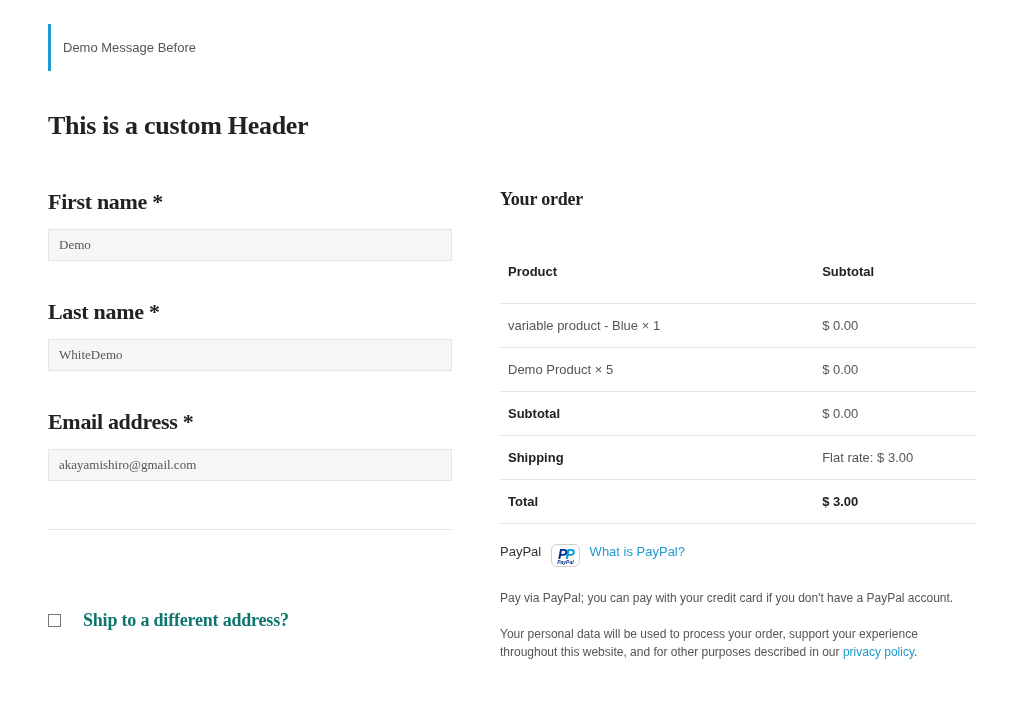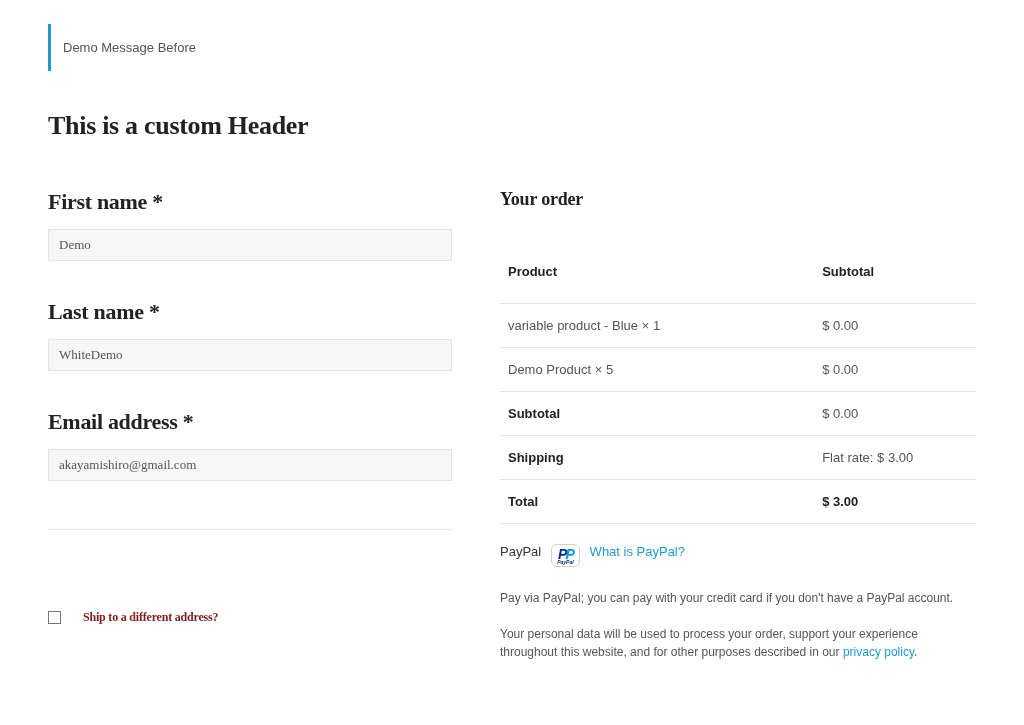--- a/index.html
+++ b/index.html
@@ -61,21 +61,21 @@
   }
 
   hr.sep { border: none; border-top: 1px solid #e5e5e5; margin: 48px 0 80px 0; }
 
   .ship-row { display: flex; align-items: center; gap: 22px; }
   .ship-row input[type=checkbox] {
     width: 13px; height: 13px; border: 1px solid #777; background: #fff; cursor: pointer;
     appearance: none; -webkit-appearance: none;
   }
   .ship-row label {
-    font-size: 12px; font-weight: 700; color: #7f1d1d; letter-spacing: -0.2px; cursor: pointer;
+    font-size: 18px; font-weight: 700; color: #0f766e; letter-spacing: -0.2px; cursor: pointer;
   }
 
   
   table.order {
     width: 100%;
     border-collapse: collapse;
     font-size: 13px;
     color: #333;
     margin-top: 6px;
   }

